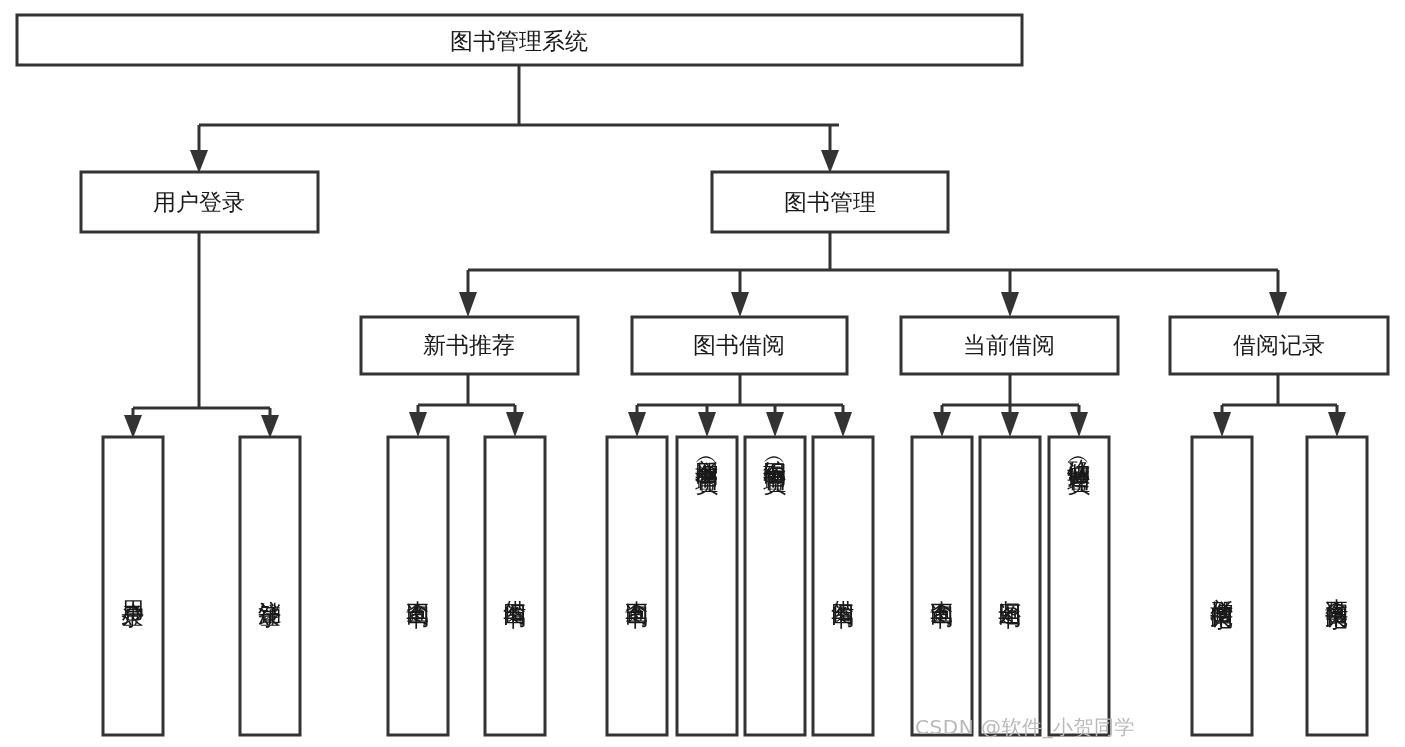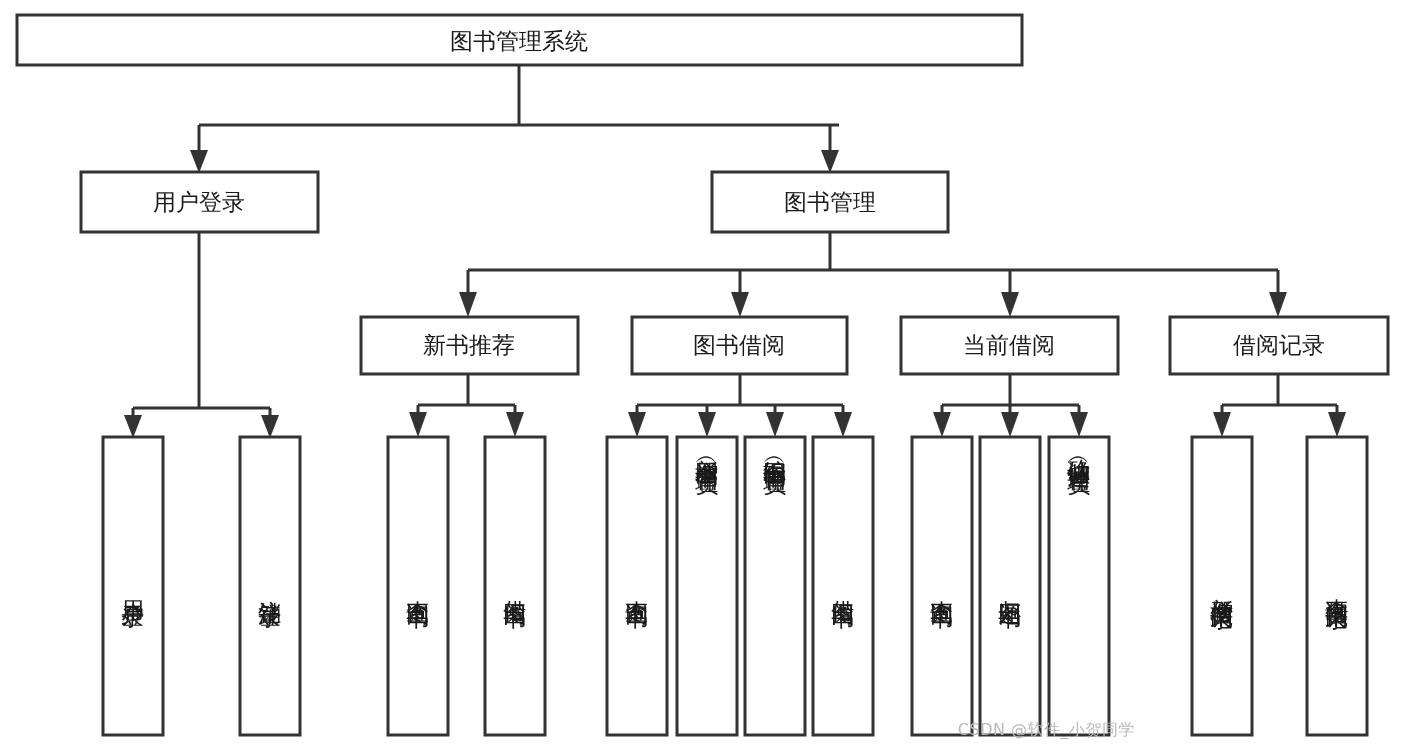--- a/index.html
+++ b/index.html
@@ -67,21 +67,21 @@
     position: absolute;
     display: flex;
     align-items: center;
     justify-content: center;
   }
   #watermark {
     position: absolute;
     right: 8px;
     bottom: 6px;
     font-family: "DejaVu Sans", "Liberation Sans", sans-serif;
-    font-size: 16px;
+    font-size: 20px;
     color: #b9b9b9;
     white-space: nowrap;
     letter-spacing: 0.5px;
   }
 </style>
 </head>
 <body>
 
 <div id="diagram-root">
 

